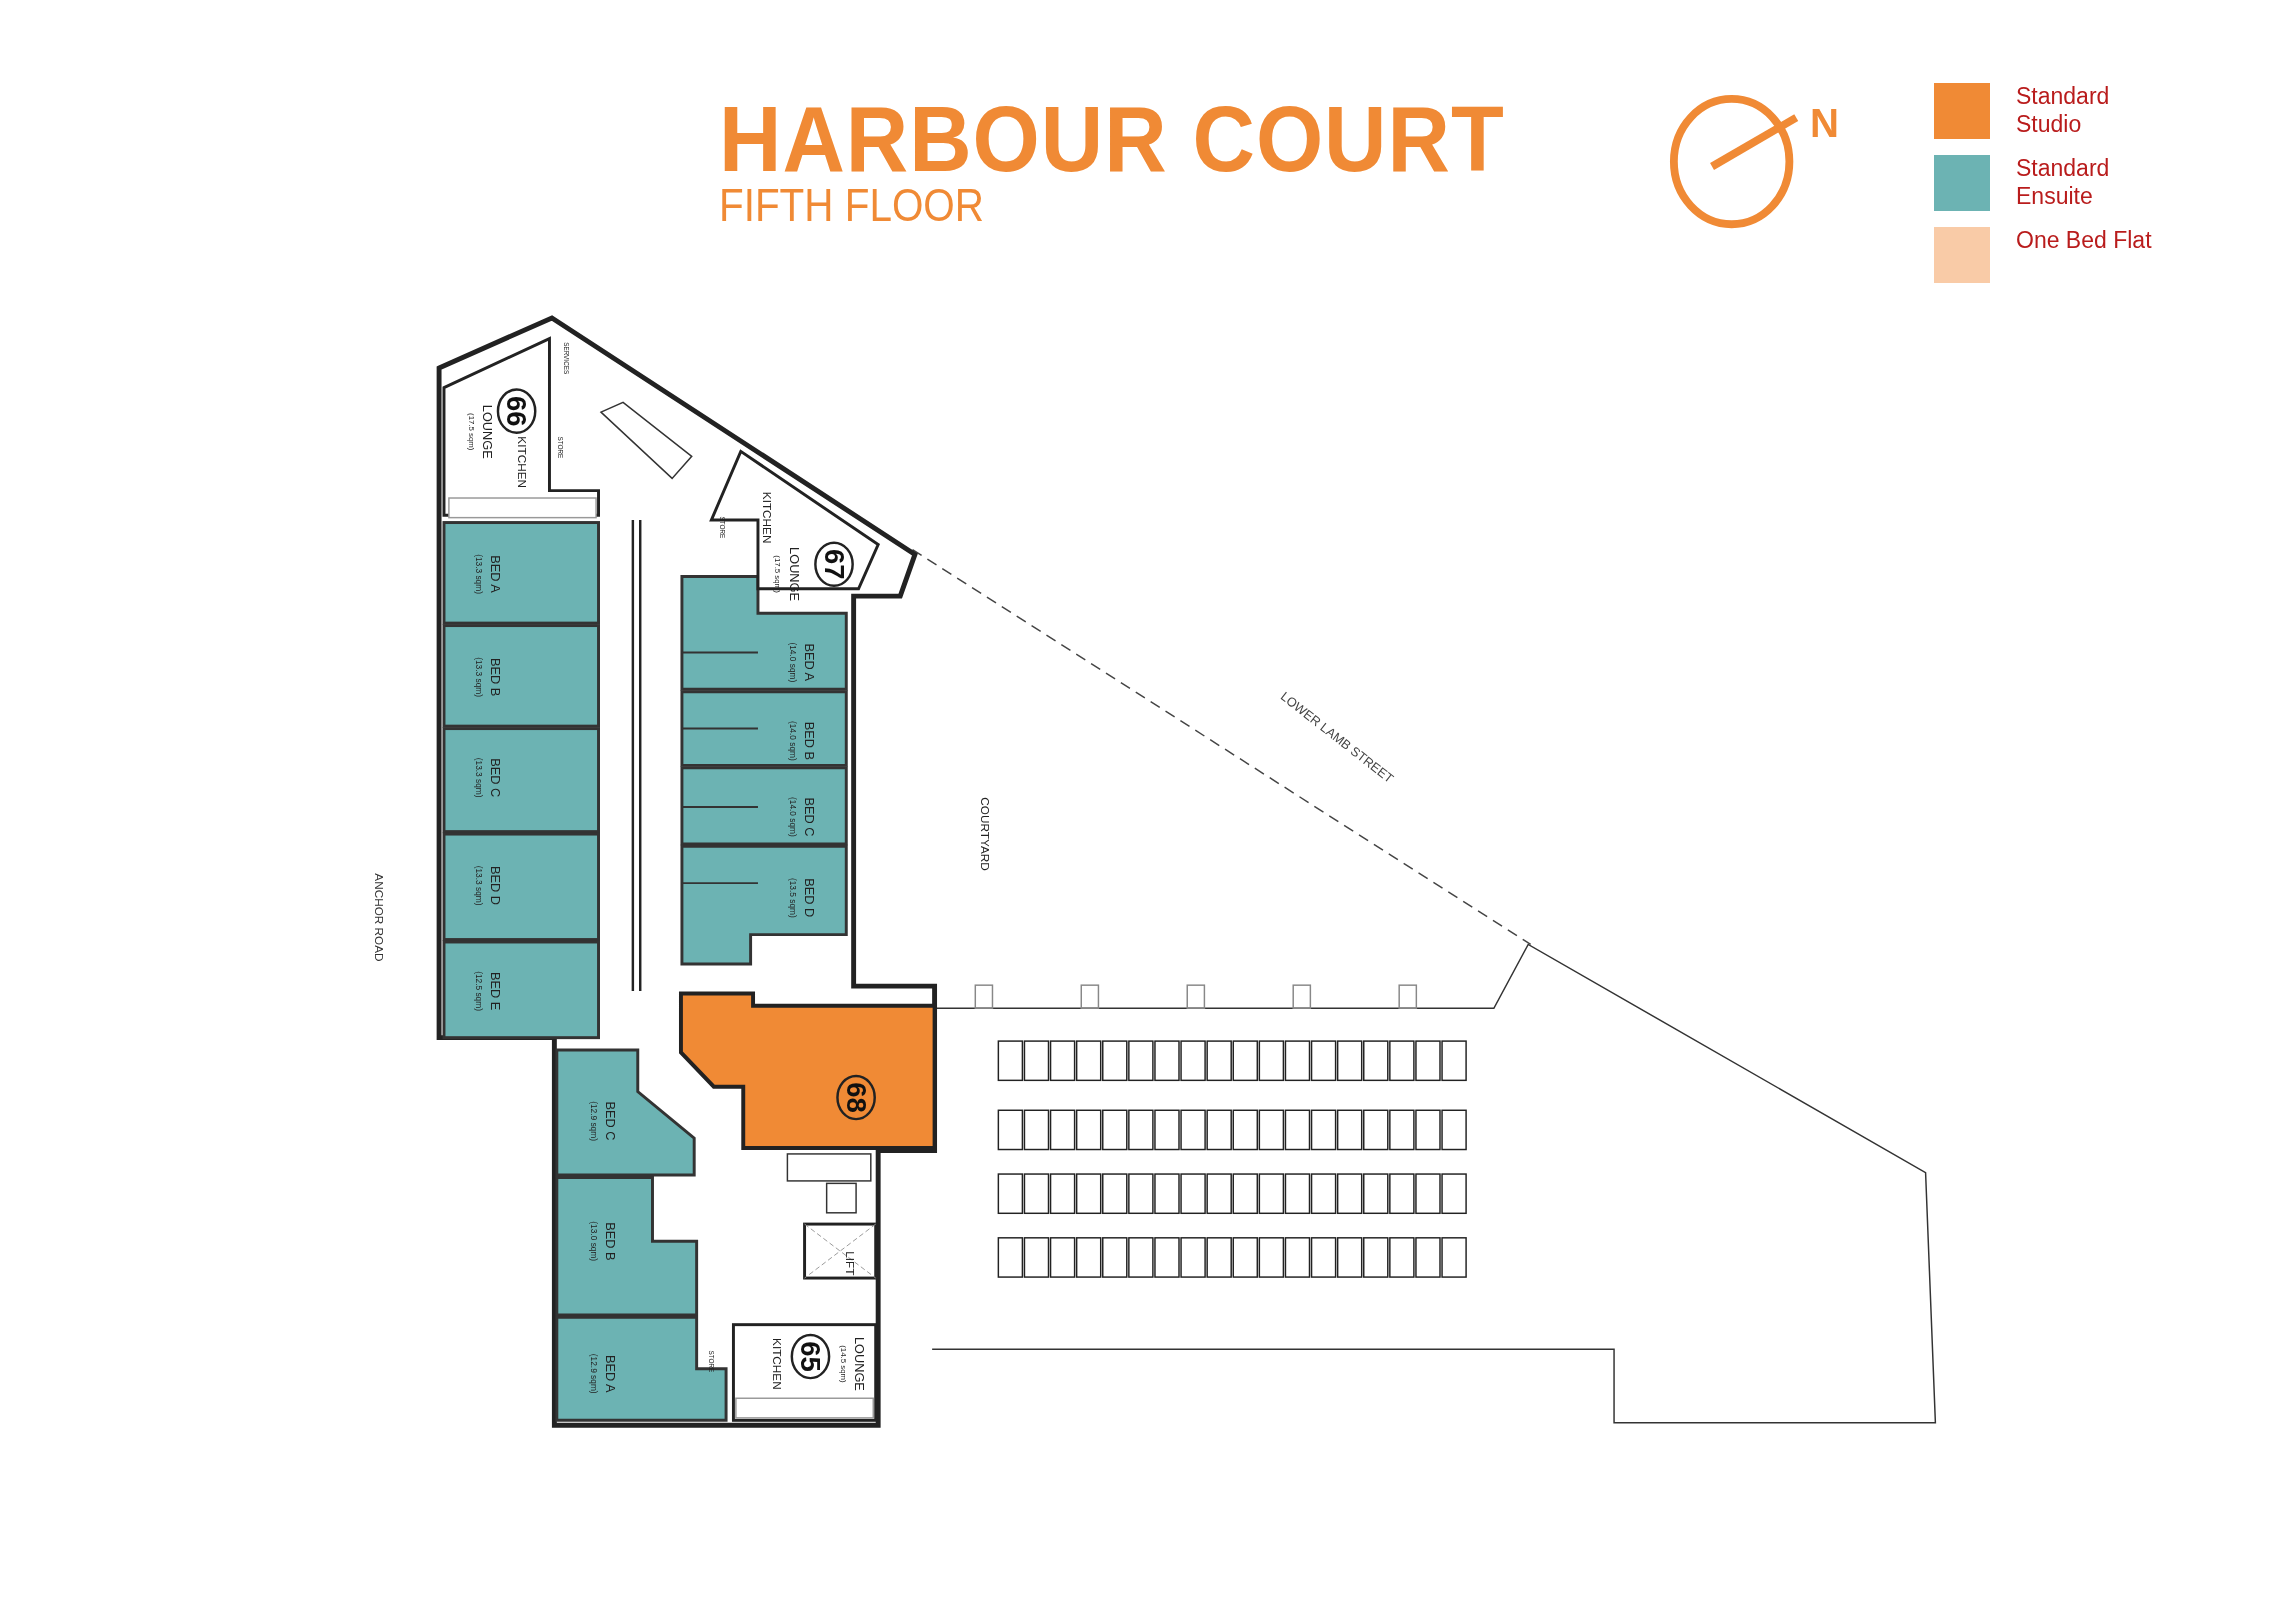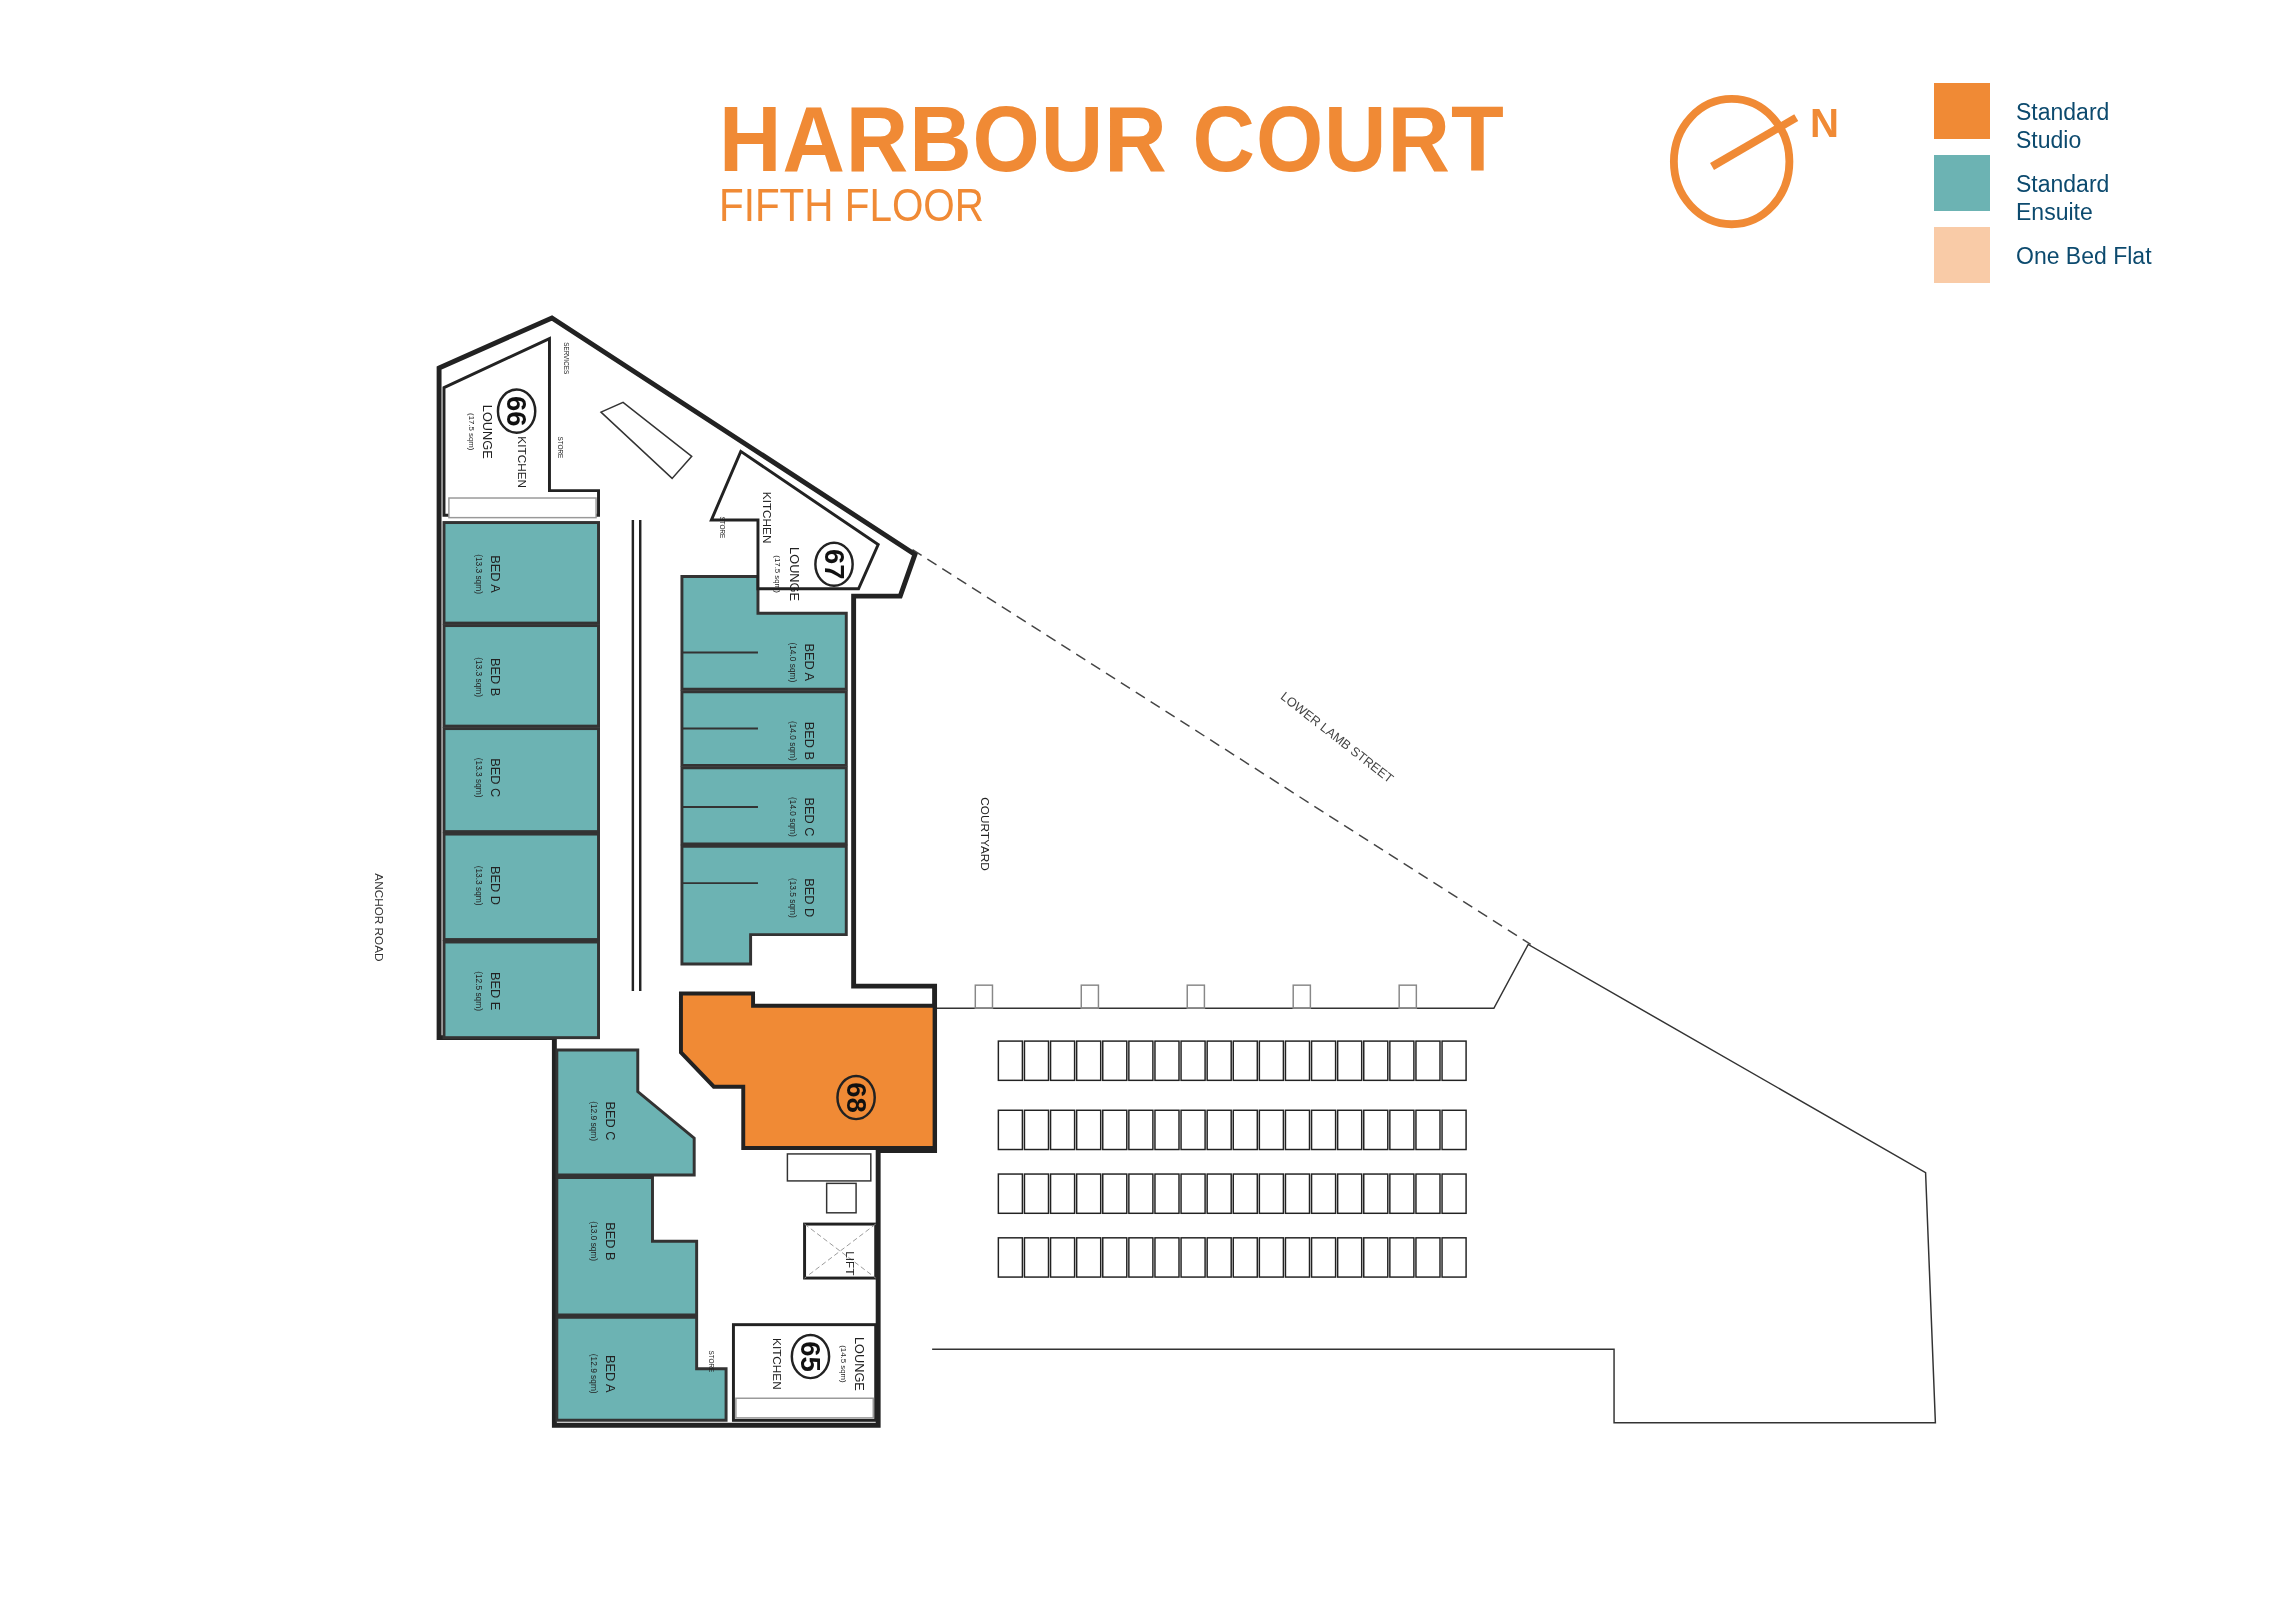--- a/index.html
+++ b/index.html
@@ -3,21 +3,21 @@
 <meta charset="utf-8">
 <style>
   html, body { margin:0; padding:0; background:#ffffff; }
   body { width:2295px; height:1623px; position:relative; overflow:hidden; font-family:"Liberation Sans", sans-serif; }
   .title { position:absolute; left:719px; top:93px; font-family:"Liberation Sans", sans-serif; font-weight:700; font-size:93px; line-height:1; color:#f08a35; letter-spacing:1px; white-space:nowrap; transform:scaleX(0.93); transform-origin:left top; }
   .subtitle { position:absolute; left:719px; top:181px; font-family:"Liberation Sans", sans-serif; font-weight:400; font-size:47px; line-height:1; color:#f08a35; white-space:nowrap; transform:scaleX(0.86); transform-origin:left top; }
   .compass { position:absolute; left:1668px; top:88px; width:186px; height:157px; }
   .legend { position:absolute; left:1924px; top:83px; }
   .legend-item { position:relative; height:72px; }
   .swatch { position:absolute; left:9.8px; top:0; width:56px; height:56px; }
-  .legend-label { position:absolute; left:92px; top:16px; font-family:"Liberation Sans", sans-serif; font-size:23px; line-height:27.5px; color:#0c4a6e; width:147px; }
+  .legend-label { position:absolute; left:92px; top:0; font-family:"Liberation Sans", sans-serif; font-size:23px; line-height:27.5px; color:#b91c1c; width:147px; }
   .plan { position:absolute; left:0; top:0; width:2295px; height:1623px; }
 </style>
 </head>
 <body>
 
 <div class="title">HARBOUR COURT</div>
 <div class="subtitle">FIFTH FLOOR</div>
 
 <svg class="compass" viewBox="0 0 380 320">
   <ellipse cx="130" cy="150" rx="118" ry="128" fill="none" stroke="#f08a35" stroke-width="16"></ellipse>

